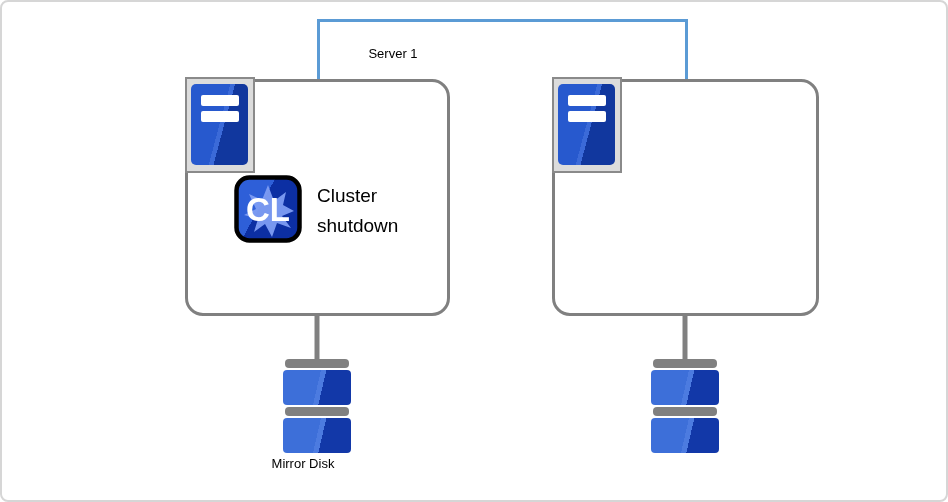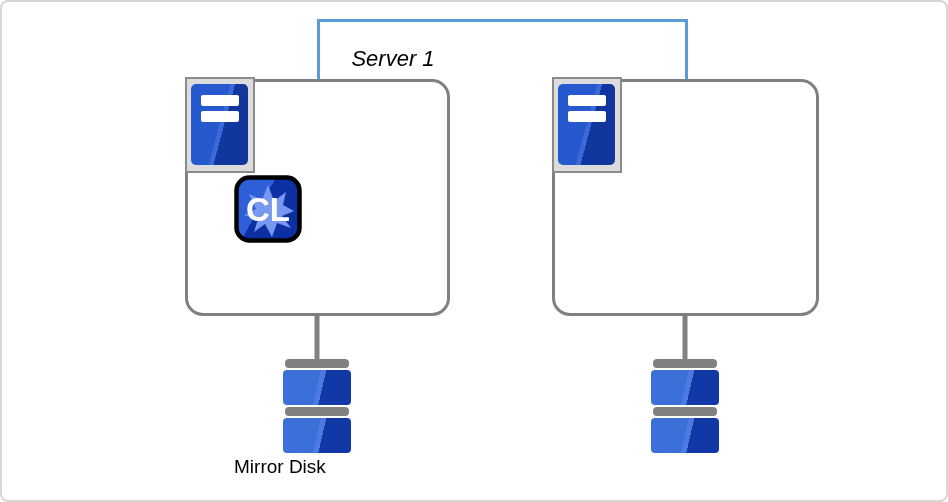--- a/index.html
+++ b/index.html
@@ -30,24 +30,23 @@
     border: 3px solid var(--outline-gray, #808080);
     border-radius: 18px;
     background: #ffffff;
   }
   .server-box.s1 { left: 183px; top: 77px; width: 265px; height: 237px; }
   .server-box.s2 { left: 550px; top: 77px; width: 267px; height: 237px; }
 
   .server-label {
     position: absolute;
     top: 44px;
-    font-size: 22px;
+    font-size: 13px;
     text-align: center;
     white-space: nowrap;
-    font-style: italic;
   }
   .server-label.s1 { left: 317px; width: 148px; }
   .server-label.s2 { left: 685px; width: 125px; }
 
   .icon-box {
     position: absolute;
     box-sizing: border-box;
     width: 70px; height: 96px;
     background: var(--icon-box-fill, #dcdcdc);
     border: 2px solid var(--icon-box-border, #8a8a8a);
@@ -106,23 +105,24 @@
     border-radius: 4px;
     background: linear-gradient(103deg,
       var(--disk-light, #3d6fd9) 0%,
       var(--disk-light, #3d6fd9) 50%,
       var(--disk-stripe, #4c7be0) 50%,
       var(--disk-stripe, #4c7be0) 57%,
       var(--disk-dark, #1238a8) 57%);
   }
   .disk-label {
     position: absolute;
-    left: 232px; top: 454px;
+    left: 226px; top: 454px;
     width: 150px;
-    font-size: 19px;
+    font-size: 13px;
+    text-align: center;
     white-space: nowrap;
   }
 </style>
 </head>
 <body>
 
 <div class="canvas">
 
   <svg class="lines-overlay" viewBox="0 0 948 502">
     <path class="interconnect" d="M 316.5 77 L 316.5 18.5 L 684.5 18.5 L 684.5 77"></path>
@@ -155,20 +155,21 @@
         <stop offset="0.48" stop-color="#0c2fa3"></stop>
       </linearGradient>
       <clipPath id="clclip">
         <rect x="3" y="3" width="62" height="62" rx="13"></rect>
       </clipPath>
     </defs>
     <rect x="2.5" y="2.5" width="63" height="63" rx="13" fill="url(#clbg)" stroke="#000000" stroke-width="4.5"></rect>
     <polygon clip-path="url(#clclip)" points="34,10 40,26 52,17 49,30 60,36 48,41 57,53 43,48 38,62 31,49 20,57 24,44 10,40 22,34 15,19 28,25" fill="#7e9df3" opacity="0.95"></polygon>
     <text class="cl-text" x="34" y="46" text-anchor="middle">CL</text>
   </svg>
+  <div class="annotation-text">Cluster shutdown</div>
 
   <div class="disk d1">
     <div class="disk-cap"></div>
     <div class="disk-platter"></div>
     <div class="disk-cap"></div>
     <div class="disk-platter"></div>
   </div>
   <div class="disk d2">
     <div class="disk-cap"></div>
     <div class="disk-platter"></div>

